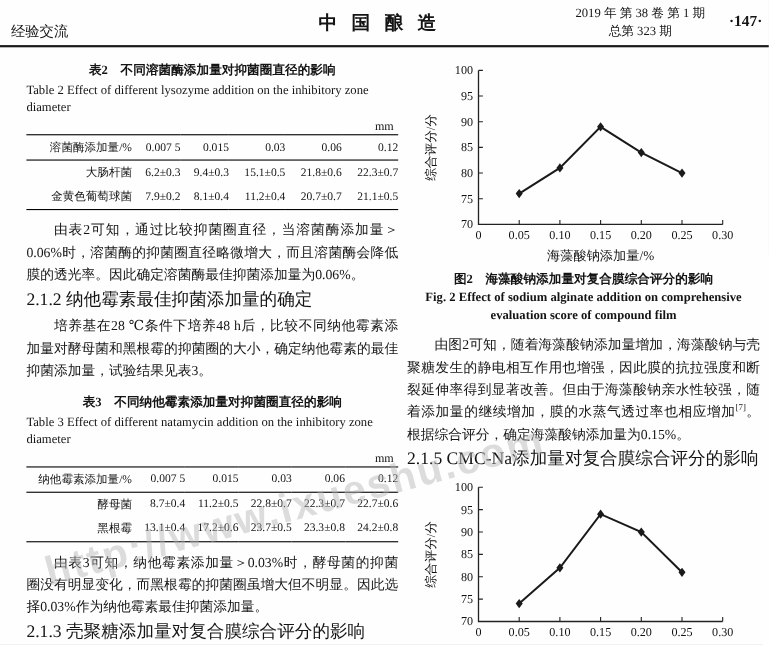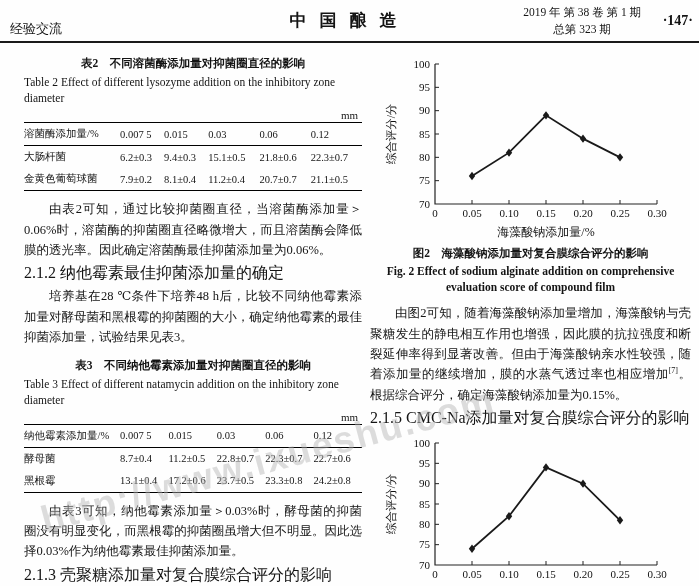--- a/index.html
+++ b/index.html
@@ -16,21 +16,21 @@
   .cols{position:absolute;top:41px;left:0;right:0;bottom:0;display:flex;gap:8px;padding:13px 8px 0 24px;}
   .col-left{width:338px;flex:none;}
   .col-right{flex:1;min-width:0;}
   
   .tbl-caption-zh{text-align:center;font-weight:bold;font-size:11.5px;margin:2px 0 3px 0;}
   .tbl-caption-en{text-align:left;font-size:11.5px;line-height:1.4;}
   .unit{text-align:right;font-size:11px;margin:3px 4px 1px 0;}
   table.data{width:100%;border-collapse:collapse;font-size:10.5px;
              border-top:1.5px solid #000;border-bottom:1.5px solid #000;}
   table.data thead tr{border-bottom:1px solid #000;}
-  table.data th,table.data td{font-weight:normal;text-align:left;padding:4px 0;}
+  table.data th,table.data td{font-weight:normal;text-align:right;padding:4px 0;}
   table.data th:first-child,table.data td:first-child{width:96px;}
   
   .para{font-size:12.5px;line-height:1.63;text-align:justify;text-indent:2em;margin:6px 0 0 0;}
   .para.first{margin-top:8px;}
   .sec-heading{font-size:16px;line-height:1.63;margin:0;}
   sup{font-size:8px;}
   .tbl-block{margin-top:10px;}
   
   .chart{display:block;margin:0 auto;}
   svg text{font-family:"Liberation Serif","DejaVu Serif",serif;}

